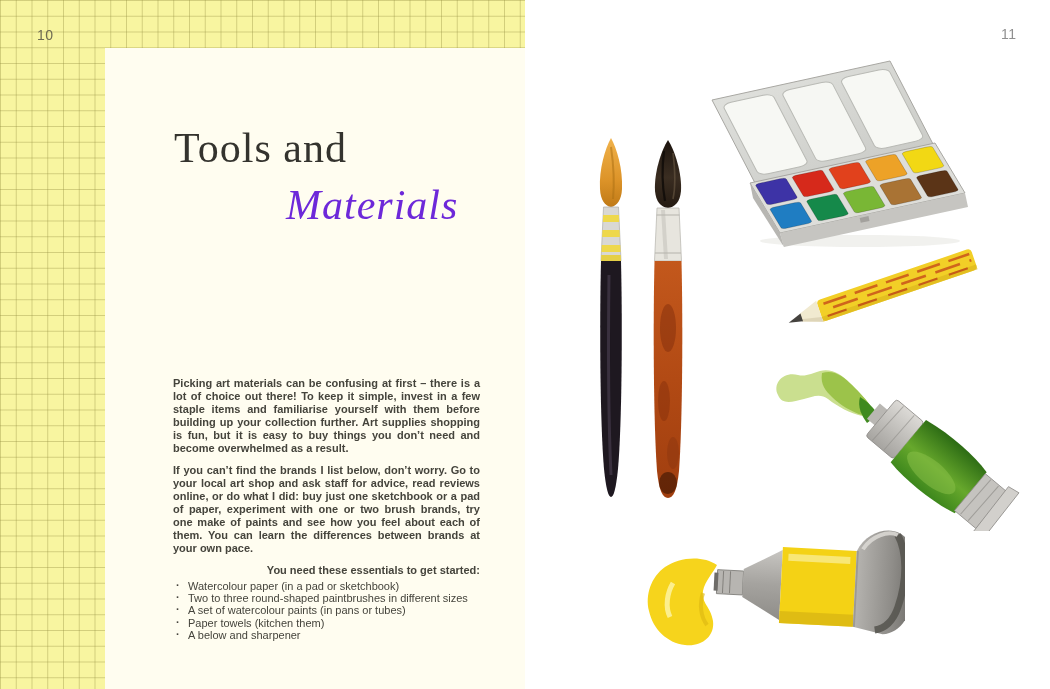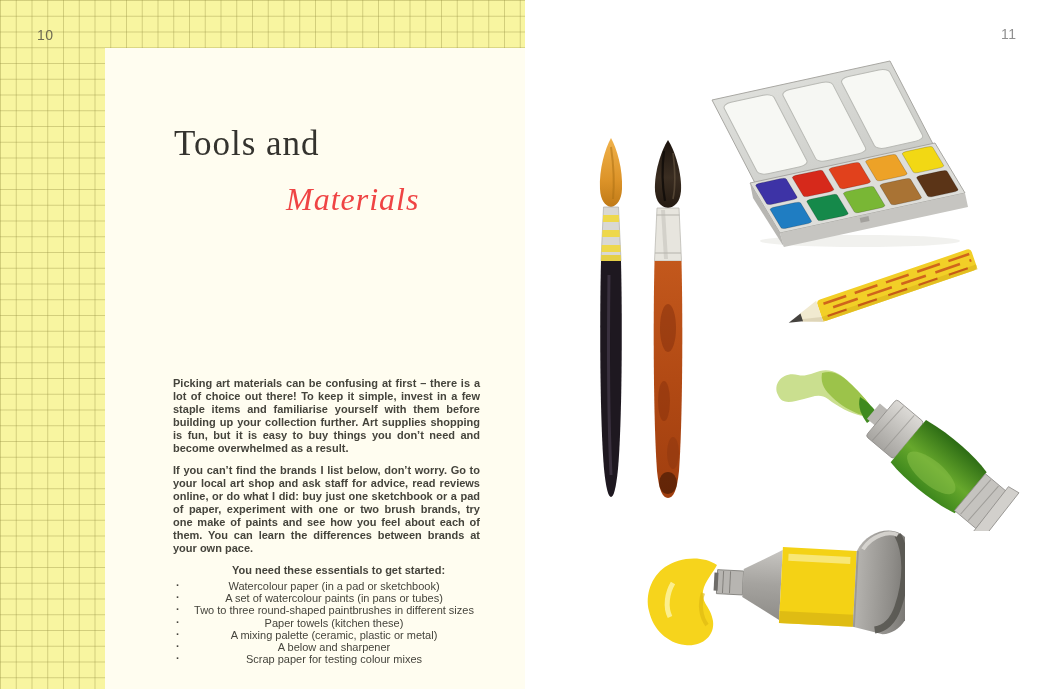--- a/index.html
+++ b/index.html
@@ -15,32 +15,32 @@
     background-size:15.75px 15.75px;}
   .pagenum{position:absolute;font-size:14px;letter-spacing:.5px;}
   .pagenum-left{left:37px;top:27px;color:#6e6b52;}
   .pagenum-right{left:476px;top:26px;color:#8f8f8f;}
 
   
   .cream-page{position:absolute;left:105px;top:48px;right:0;bottom:0;
     background:#fffdf0;}
 
   .title-line1{position:absolute;left:69px;top:76px;
-    font-family:"Liberation Serif",serif;font-weight:400;font-size:35px;
+    font-family:"Liberation Serif",serif;font-weight:400;font-size:42px;
     color:#34332e;letter-spacing:1px;}
   .title-line2{position:absolute;left:181px;top:133px;
     font-family:"Liberation Serif",serif;font-style:italic;font-weight:400;
-    font-size:32px;color:#ef4444;letter-spacing:1px;}
+    font-size:42px;color:#6d28d9;letter-spacing:1px;}
 
   .body-text{position:absolute;left:68px;top:329px;width:307px;
     font-size:11px;line-height:13px;color:#45443c;text-align:justify;}
   .body-text p{margin:0 0 9px 0;font-weight:bold;}
-  .body-text p.intro{margin-bottom:3px;text-align:center;margin-left:24px;}
+  .body-text p.intro{margin-bottom:3px;text-align:right;margin-left:24px;}
   ul.essentials{list-style:none;margin:3px 0 0 0;padding:0;
-    font-size:11px;line-height:12.2px;color:#45443c;text-align:center;}
+    font-size:11px;line-height:12.2px;color:#45443c;text-align:left;}
   ul.essentials li{position:relative;padding-left:15px;margin:0;}
   ul.essentials li::before{content:"·";position:absolute;left:3px;top:-1px;
     font-weight:bold;color:#45443c;}
 
   
   .right-page{position:absolute;left:525px;top:0;width:525px;height:659px;background:#ffffff;}
   .illus{position:absolute;}
   .illus-brushes{left:63px;top:133px;}
   .illus-paintbox{left:175px;top:55px;}
   .illus-pencil{left:258px;top:238px;}
@@ -58,26 +58,24 @@
     <div class="cream-page">
       <div class="title-line1">Tools and</div>
       <div class="title-line2">Materials</div>
 
       <div class="body-text">
         <p>Picking art materials can be confusing at first – there is a lot of choice out there! To keep it simple, invest in a few staple items and familiarise yourself with them before building up your collection further. Art supplies shopping is fun, but it is easy to buy things you don’t need and become overwhelmed as a result.</p>
         <p>If you can’t find the brands I list below, don’t worry. Go to your local art shop and ask staff for advice, read reviews online, or do what I did: buy just one sketchbook or a pad of paper, experiment with one or two brush brands, try one make of paints and see how you feel about each of them. You can learn the differences between brands at your own pace.</p>
         <p class="intro">You need these essentials to get started:</p>
         <ul class="essentials">
           <li>Watercolour paper (in a pad or sketchbook)</li>
+          <li>Two to three round-shaped paintbrushes in different sizes</li>
           <li>A set of watercolour paints (in pans or tubes)</li>
-          <li>Two to three round-shaped paintbrushes in different sizes</li>
-          <li>Paper towels (kitchen these)</li>
-          <li>A mixing palette (ceramic, plastic or metal)</li>
+          <li>Paper towels (kitchen them)</li>
           <li>A below and sharpener</li>
-          <li>Scrap paper for testing colour mixes</li>
         </ul>
       </div>
     </div>
   </div>
 
   <div class="right-page">
     <span class="pagenum pagenum-right">11</span>
 
     <svg class="illus illus-brushes" width="115" height="372" viewBox="0 0 115 372">
       <defs>

